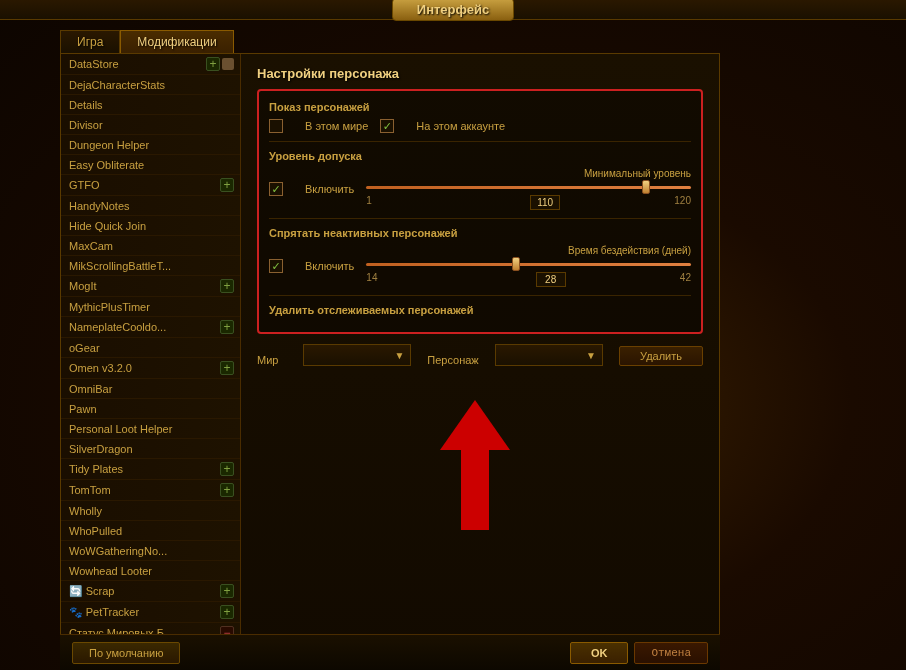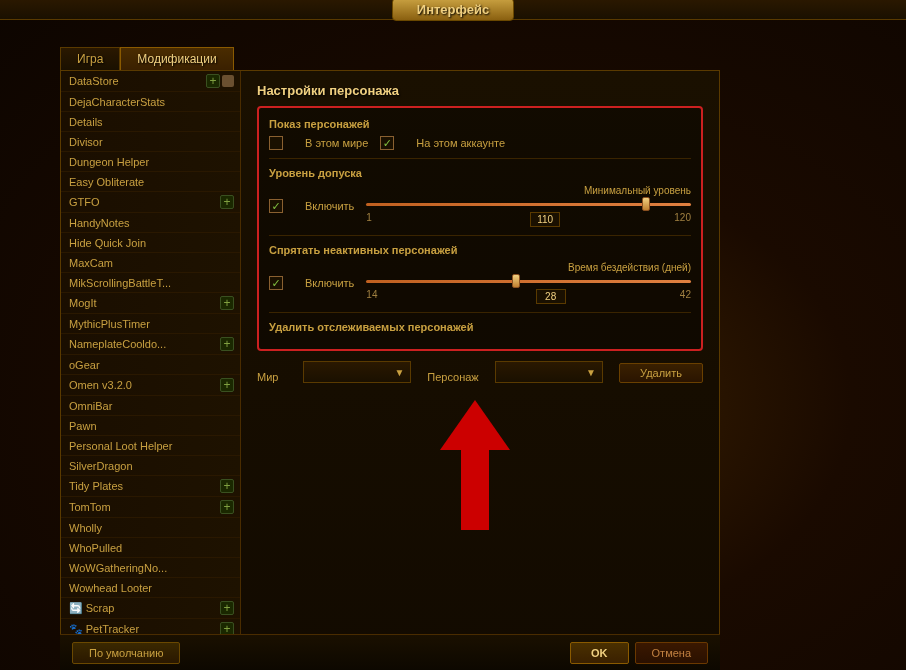--- a/index.html
+++ b/index.html
@@ -67,21 +67,20 @@
 
     .tab {
       padding: 4px 16px;
       font-size: 12px;
       color: #c8a040;
       background: linear-gradient(to bottom, #2a1800, #1a1000);
       border: 1px solid #5a3a00;
       border-bottom: none;
       cursor: pointer;
       text-shadow: 1px 1px 2px #000;
-      margin-top: 17px;
     }
 
     .tab.active {
       background: linear-gradient(to bottom, #4a2c00, #3a2000);
       color: #f0d080;
       border-color: #8a5a00;
     }
 
     
     .content-area {
@@ -381,20 +380,21 @@
     }
 
     .btn-cancel {
       padding: 0 16px;
       background: linear-gradient(to bottom, #3a1800, #2a1000);
       border: 1px solid #6a3800;
       color: #c08040;
       font-size: 11px;
       cursor: pointer;
       border-radius: 2px;
+      font-family: Liberation Mono, monospace;
     }
 
     .btn-group-right {
       display: flex;
       gap: 6px;
     }
 
     
     .dropdown-row {
       display: flex;

